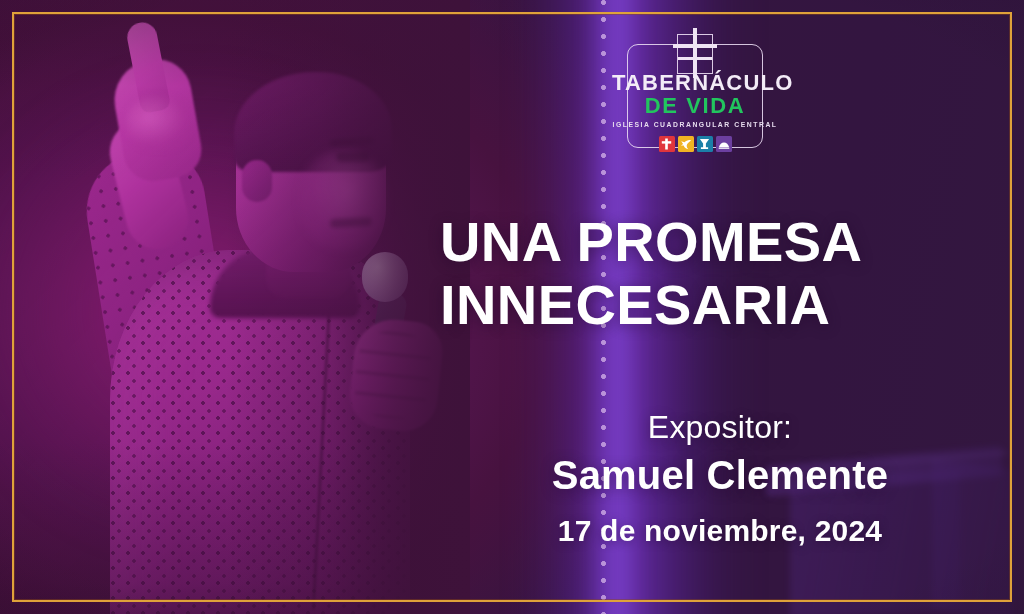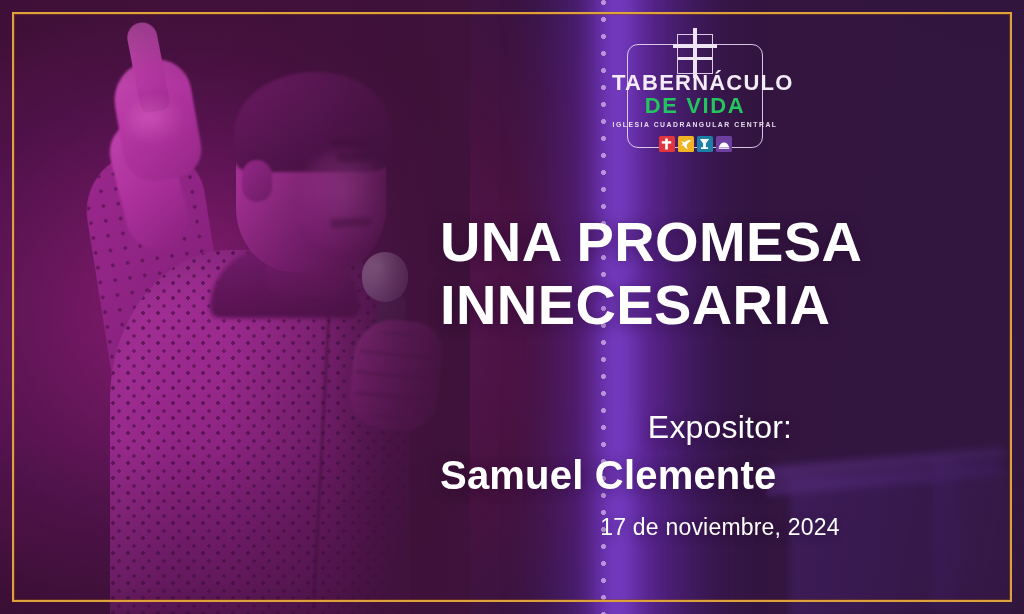--- a/index.html
+++ b/index.html
@@ -589,36 +589,36 @@
     font-size: 32px;
     font-weight: 400;
     letter-spacing: 0.2px;
     text-shadow: 0 2px 12px rgba(30,6,40,0.4);
   }
   .speaker {
     position: absolute;
     left: 440px;
     top: 453px;
     width: 560px;
-    text-align: left;
+    text-align: center;
     color: #ffffff;
     font-size: 40px;
     font-weight: 700;
     letter-spacing: 0.2px;
     text-shadow: 0 2px 14px rgba(30,6,40,0.45);
   }
   .date {
     position: absolute;
     left: 440px;
     top: 514px;
     width: 560px;
     text-align: center;
     color: #ffffff;
-    font-size: 23px;
-    font-weight: 400;
+    font-size: 30px;
+    font-weight: 700;
     letter-spacing: 0.2px;
     text-shadow: 0 2px 10px rgba(30,6,40,0.4);
   }
 </style>
 </head>
 <body>
 
 <div id="slide">
 
   <div class="bg-base"></div>

